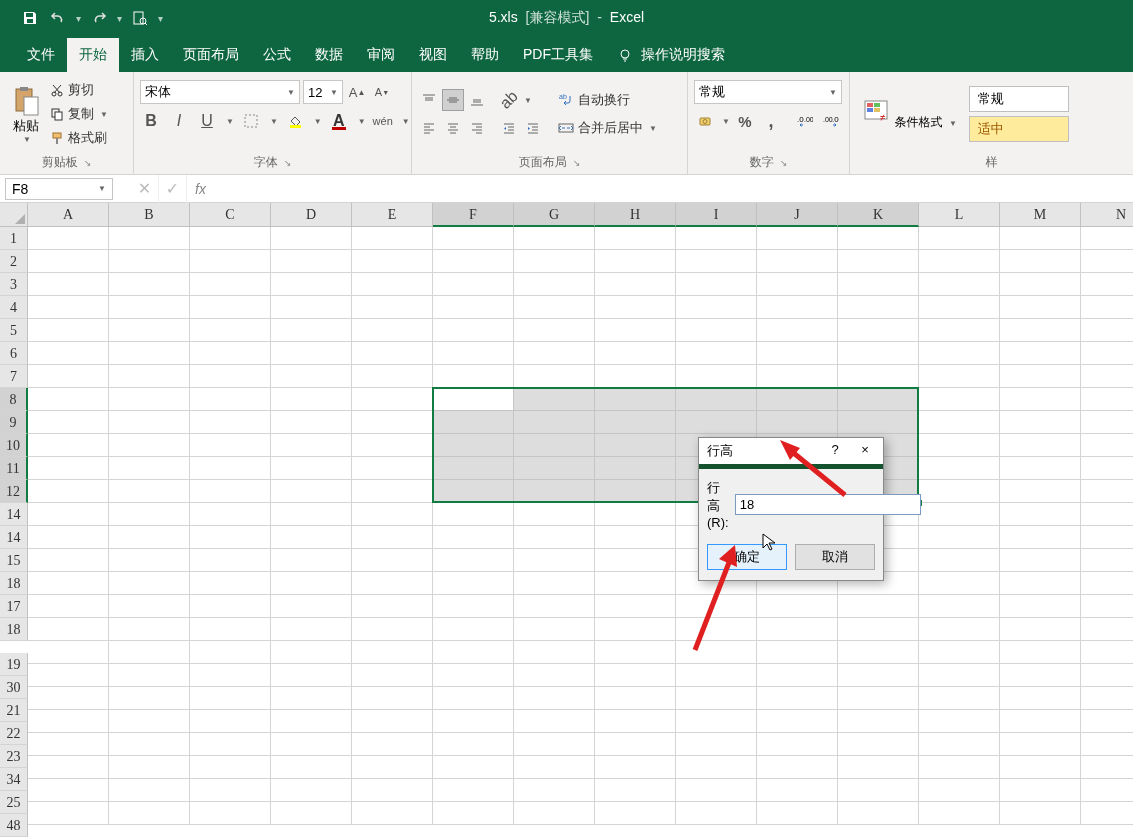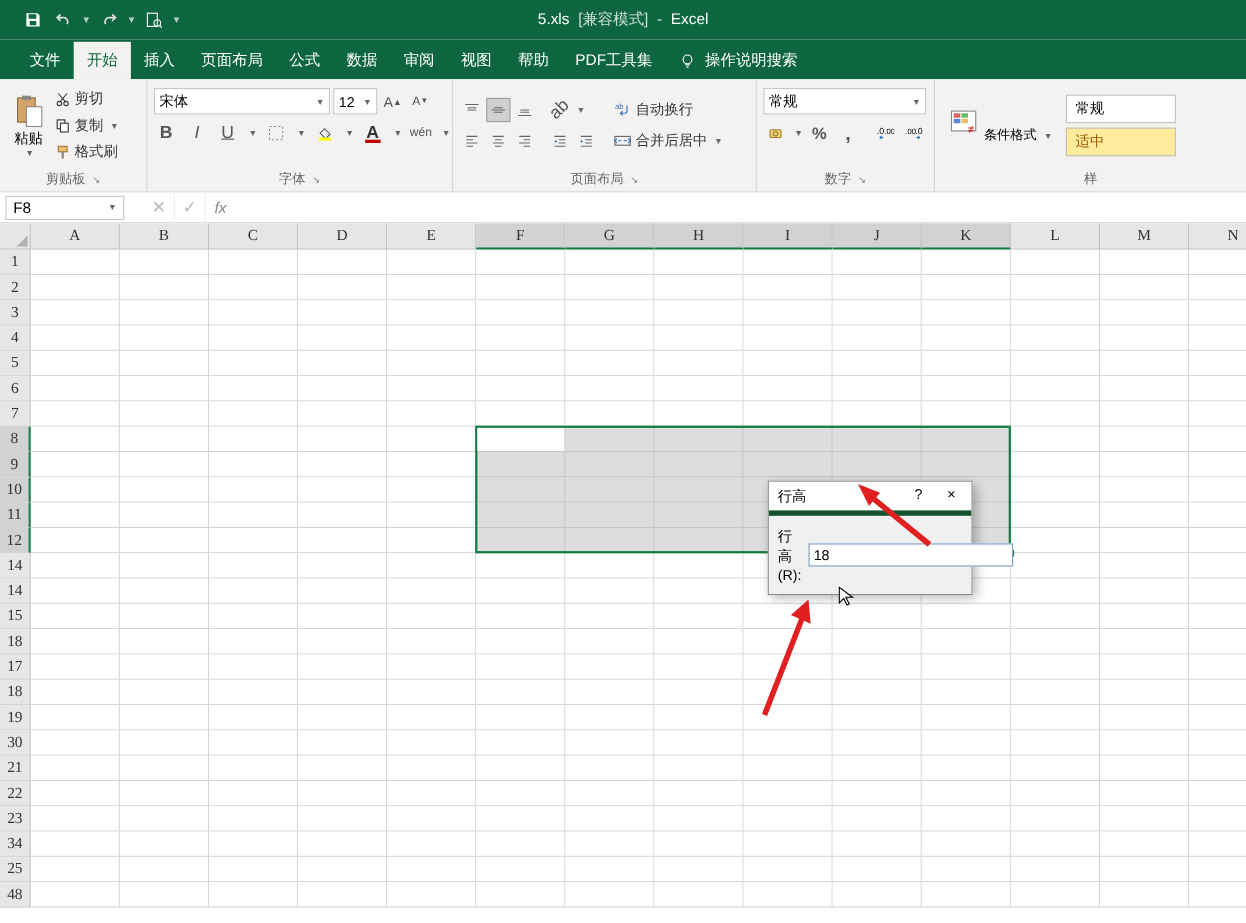--- a/index.html
+++ b/index.html
@@ -456,21 +456,21 @@
       <div class="rh sel" style="height: 23px; line-height: 23px;">9</div>
       <div class="rh sel" style="height: 23px; line-height: 23px;">10</div>
       <div class="rh sel" style="height: 23px; line-height: 23px;">11</div>
       <div class="rh sel" style="height: 23px; line-height: 23px;">12</div>
       <div class="rh" style="height: 23px; line-height: 23px;">14</div>
       <div class="rh" style="height: 23px; line-height: 23px;">14</div>
       <div class="rh" style="height: 23px; line-height: 23px;">15</div>
       <div class="rh" style="height: 23px; line-height: 23px;">18</div>
       <div class="rh" style="height: 23px; line-height: 23px;">17</div>
       <div class="rh" style="height: 23px; line-height: 23px;">18</div>
-      <div class="rh" style="height: 23px; line-height: 23px;">19</div>
+      <div class="rh" style="height: 23px; line-height: 23px; margin-top: 12px;">19</div>
       <div class="rh" style="height: 23px; line-height: 23px;">30</div>
       <div class="rh" style="height: 23px; line-height: 23px;">21</div>
       <div class="rh" style="height: 23px; line-height: 23px;">22</div>
       <div class="rh" style="height: 23px; line-height: 23px;">23</div>
       <div class="rh" style="height: 23px; line-height: 23px;">34</div>
       <div class="rh" style="height: 23px; line-height: 23px;">25</div>
       <div class="rh" style="height: 23px; line-height: 23px;">48</div>
     </div>
   <div class="cells" id="cells">
       <div class="cell-row">
@@ -899,20 +899,24 @@
   <div class="dlg-title">
     <span>行高</span>
     <div class="dlg-title-btns">
       <span class="dlg-close">?</span>
       <span class="dlg-close">×</span>
     </div>
   </div>
   <div class="dlg-body">
     <span>行高(R):</span>
     <input class="dlg-input" value="18" style="">
+  </div>
+  <div class="dlg-buttons">
+    <button class="dlg-btn primary">确定</button>
+    <button class="dlg-btn">取消</button>
   </div>
 </div>
 
 <svg class="arrow" style="left:780px; top:440px; width:70px; height:60px;" viewBox="0 0 70 60">
     <line x1="65" y1="55" x2="10" y2="10" stroke="#e02020" stroke-width="5"></line>
     <polygon points="0,0 20,8 10,20" fill="#e02020"></polygon>
   </svg>
 <svg class="arrow" style="left:685px; top:545px; width:60px; height:110px;" viewBox="0 0 60 110">
     <line x1="10" y1="105" x2="45" y2="15" stroke="#e02020" stroke-width="5"></line>
     <polygon points="50,0 52,22 34,14" fill="#e02020"></polygon>

